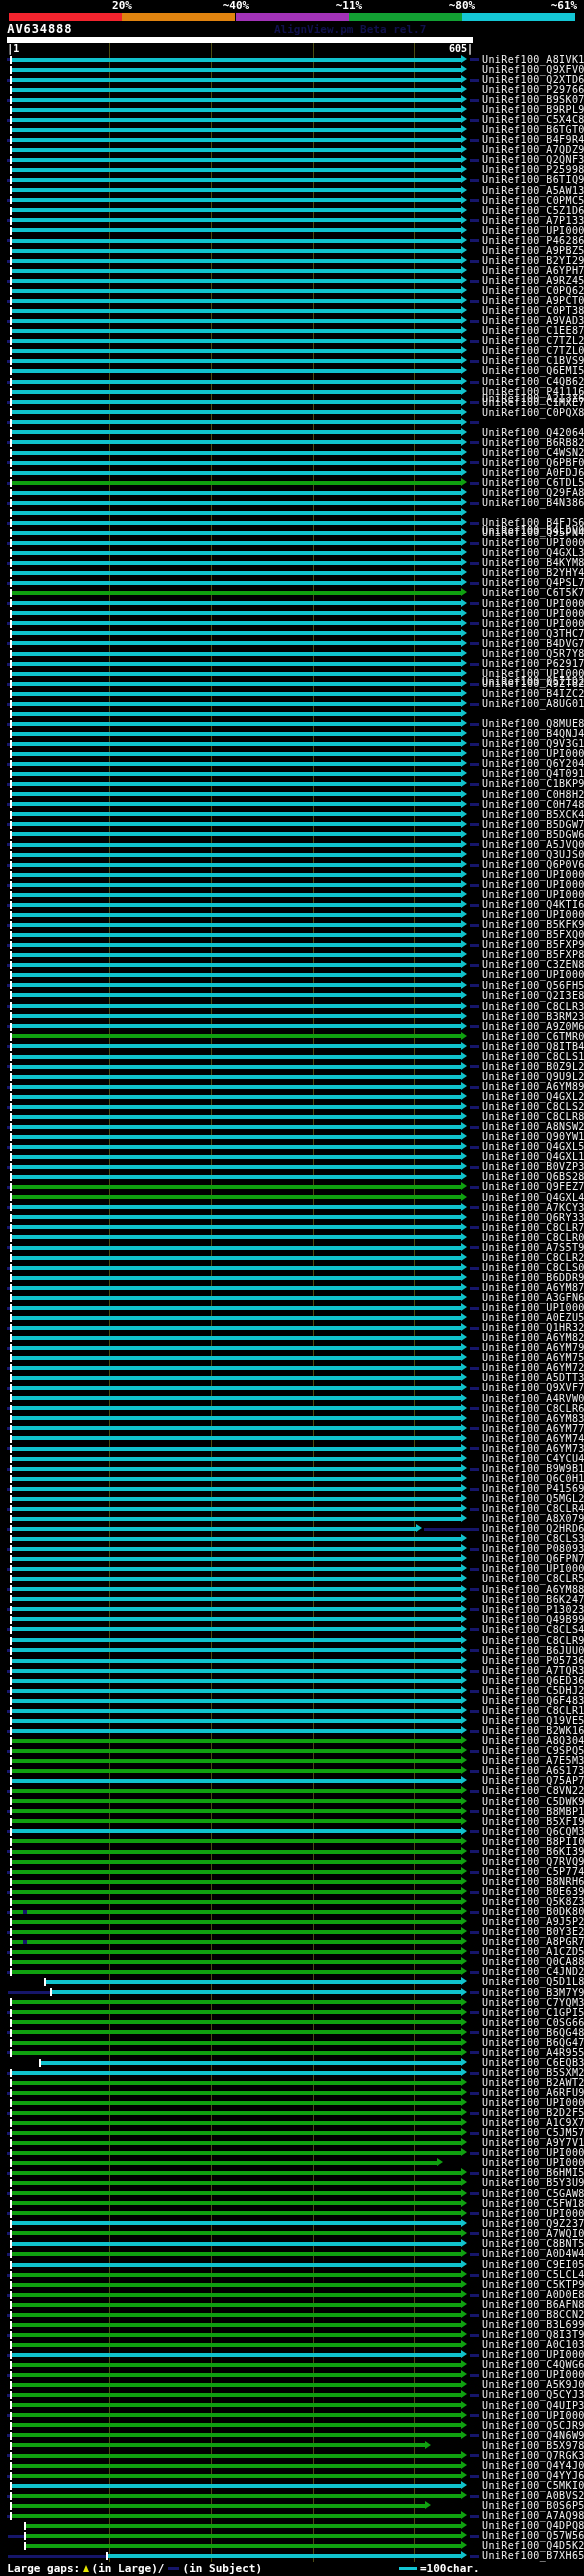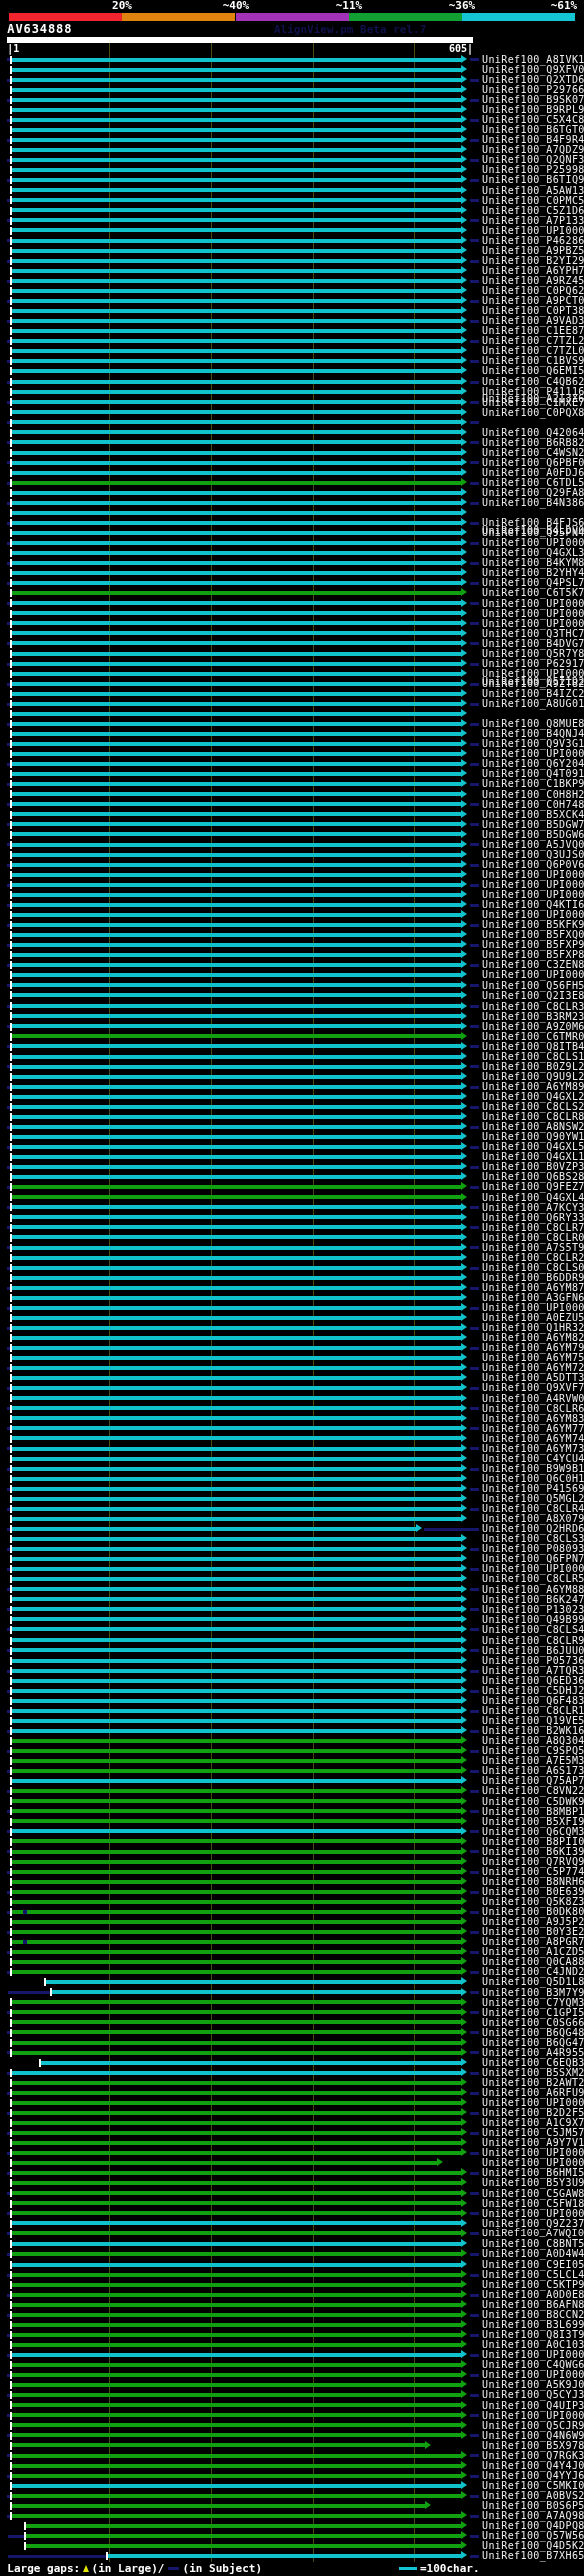--- a/index.html
+++ b/index.html
@@ -44,21 +44,21 @@
 
 <div>
   <div id="scale">
       <div class="scale-seg" style="left: 9.1px; width: 113px; background: rgb(242, 36, 46);"></div>
       <div class="scale-label" style="left: 122px;">20%</div>
       <div class="scale-seg" style="left: 122px; width: 113px; background: rgb(224, 131, 15);"></div>
       <div class="scale-label" style="left: 236px;">~40%</div>
       <div class="scale-seg" style="left: 236px; width: 113px; background: rgb(162, 51, 184);"></div>
       <div class="scale-label" style="left: 349px;">~11%</div>
       <div class="scale-seg" style="left: 349px; width: 113px; background: rgb(18, 160, 51);"></div>
-      <div class="scale-label" style="left: 462px;">~36%</div>
+      <div class="scale-label" style="left: 462px;">~80%</div>
       <div class="scale-seg" style="left: 462px; width: 113px; background: rgb(20, 198, 212);"></div>
       <div class="scale-label" style="left: 564px;">~61%</div>
     </div>
   <div class="query-name">AV634888</div>
   <div class="watermark">AlignView.pm Beta rel.7</div>
   <div class="query-bar"></div>
   <div class="ruler-start">|1</div>
   <div class="ruler-end">605|</div>
   <div id="plot">
       <div class="gridline" style="left: 109px; background: rgb(76, 76, 18);"></div>
@@ -1145,21 +1145,21 @@
       <div class="hit-label" style="top: 2209px;">UniRef100_UPI000..</div>
       <div class="start-tick" style="left: 10px; top: 2220px;"></div>
       <div class="hit-line" style="left: 12px; width: 450px; top: 2221px; background: rgb(16, 194, 204);"></div>
       <div class="hit-arrow" style="left: 461px; top: 2219px; border-left: 6.4px solid rgb(16, 194, 204);"></div>
       <div class="hit-label" style="top: 2219px;">UniRef100_Q9Z237</div>
       <div class="navy-seg" style="left: 7.3px; width: 3.7px; top: 2232px; background: rgb(22, 22, 106);"></div>
       <div class="start-tick" style="left: 10px; top: 2230px;"></div>
       <div class="hit-line" style="left: 12px; width: 450px; top: 2231px; background: rgb(16, 160, 16);"></div>
       <div class="hit-arrow" style="left: 461px; top: 2229px; border-left: 6.4px solid rgb(16, 160, 16);"></div>
       <div class="navy-seg" style="left: 470px; width: 9.1px; top: 2232px; background: rgb(22, 22, 106);"></div>
-      <div class="hit-label" style="top: 2229px; font-family: Liberation Mono, monospace;">UniRef100_A7WQI0</div>
+      <div class="hit-label" style="top: 2229px;">UniRef100_A7WQI0</div>
       <div class="start-tick" style="left: 10px; top: 2240px;"></div>
       <div class="hit-line" style="left: 12px; width: 450px; top: 2242px; background: rgb(16, 194, 204);"></div>
       <div class="hit-arrow" style="left: 461px; top: 2239px; border-left: 6.4px solid rgb(16, 194, 204);"></div>
       <div class="hit-label" style="top: 2239px;">UniRef100_C8BNT5</div>
       <div class="navy-seg" style="left: 7.3px; width: 3.7px; top: 2253px; background: rgb(22, 22, 106);"></div>
       <div class="start-tick" style="left: 10px; top: 2250px;"></div>
       <div class="hit-line" style="left: 12px; width: 450px; top: 2252px; background: rgb(16, 160, 16);"></div>
       <div class="hit-arrow" style="left: 461px; top: 2249px; border-left: 6.4px solid rgb(16, 160, 16);"></div>
       <div class="navy-seg" style="left: 470px; width: 9.1px; top: 2253px; background: rgb(22, 22, 106);"></div>
       <div class="hit-label" style="top: 2249px;">UniRef100_A0D4W4</div>

